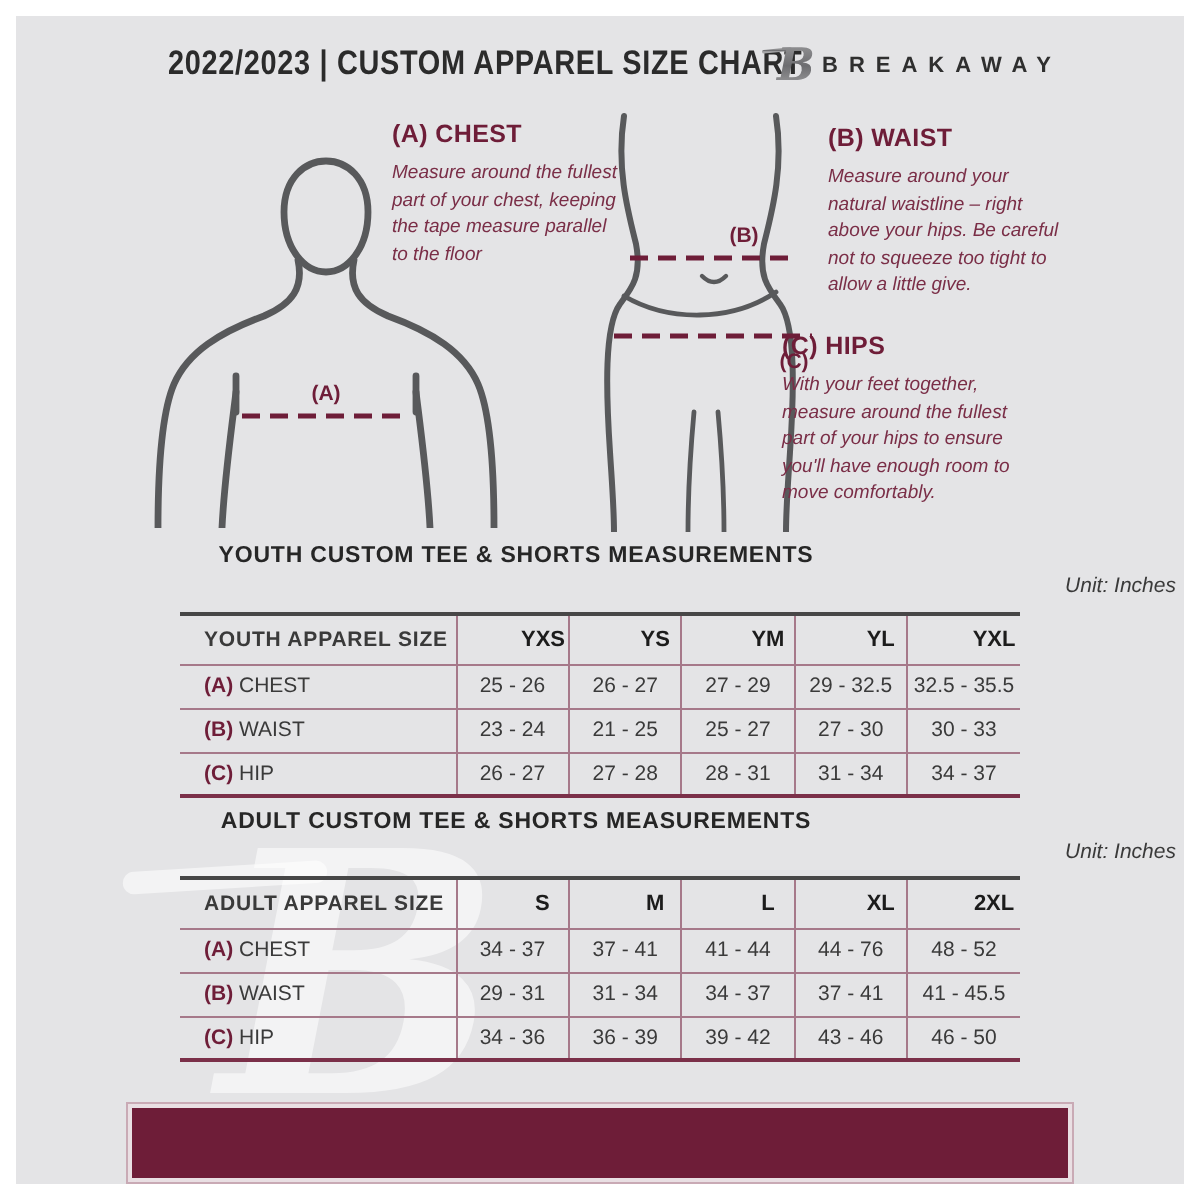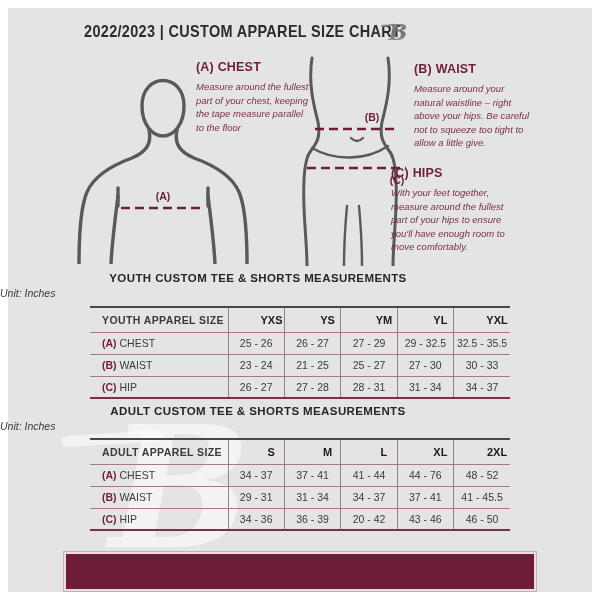--- a/index.html
+++ b/index.html
@@ -24,21 +24,21 @@
   
   .guide-section { position:absolute; z-index:2; }
   .guide-heading { font-size:12.5px; font-weight:800; color:#6e1d38; letter-spacing:.2px; margin-bottom:6px; }
   .guide-body { font-size:9.5px; font-style:italic; color:#7a2e47; line-height:13.5px; }
 
   .fig { position:absolute; z-index:1; }
 
   
   .table-title { position:absolute; left:0; width:516px; text-align:center;
     font-size:11.5px; font-weight:bold; color:#262626; letter-spacing:.4px; }
-  .table-unit { position:absolute; left:0; width:588px; text-align:left;
+  .table-unit { position:absolute; left:0; width:588px; text-align:right;
     font-size:10.5px; font-style:italic; color:#3a3a3a; }
 
   
   .size-table { position:absolute; left:90px; width:420px; border-collapse:collapse; table-layout:fixed; z-index:2; }
   .size-table { border-top:2.5px solid #474747; border-bottom:2.5px solid #7b3049; border-left:hidden; border-right:hidden; }
   .size-table th, .size-table td {
     border:1.4px solid #a6798a; height:22px; padding:0 2px;
     font-size:10.5px; color:#3a3a3a; text-align:center; vertical-align:middle; background:transparent;
   }
   .size-table thead th { height:25px; font-weight:bold; font-size:11px; color:#1c1c1c;padding-left:32px; }
@@ -72,20 +72,21 @@
     <defs>
       <linearGradient id="lg" x1="0" y1="0" x2="0" y2="1">
         <stop offset="0" stop-color="#9a9a9c"></stop>
           <stop offset="0.5" stop-color="#6d6d70"></stop>
           <stop offset="1" stop-color="#a6a6a8"></stop>
       </linearGradient>
     </defs>
     <path d="M1 8 L15 6.6" fill="none" stroke="url(#lg)" stroke-width="2" stroke-linecap="round"></path>
     <text x="8" y="23" font-size="24" font-family="DejaVu Serif, serif" font-style="italic" font-weight="bold" fill="url(#lg)">B</text>
   </svg>
+  <div class="brand-name">BREAKAWAY</div>
 
   <svg class="fig" style="left:72px; top:56px;" width="178" height="208" viewBox="0 0 178 208">
     <g fill="none" stroke="#58595b" stroke-width="3.4" stroke-linecap="round">
       <path d="M70 50 C70 16 112 16 112 50 C112 68 102 80 91 80 C80 80 70 68 70 50"></path>
       <path d="M77 74 C80 88 74 96 60 102 C38 110 22 120 15 136 C9 150 7 176 7 208"></path>
       <path d="M105 74 C102 88 108 96 122 102 C144 110 160 120 167 136 C173 150 175 176 175 208"></path>
       <path d="M46 140 C43 164 40 186 39 208"></path>
       <path d="M136 140 C139 164 142 186 143 208"></path>
       <path d="M46 132 L46 150"></path>
       <path d="M136 132 L136 150"></path>
@@ -206,21 +207,21 @@
           <td>29 - 31</td>
           <td>31 - 34</td>
           <td>34 - 37</td>
           <td>37 - 41</td>
           <td>41 - 45.5</td>
         </tr>
         <tr>
           <td class="row-label"><span class="prefix">(C)</span> HIP</td>
           <td>34 - 36</td>
           <td>36 - 39</td>
-          <td>20 - 42</td>
+          <td>39 - 42</td>
           <td>43 - 46</td>
           <td>46 - 50</td>
         </tr>
       </tbody>
     </table>
 
   <div class="footer-bar"></div>
 </div>
 
 </body></html>

